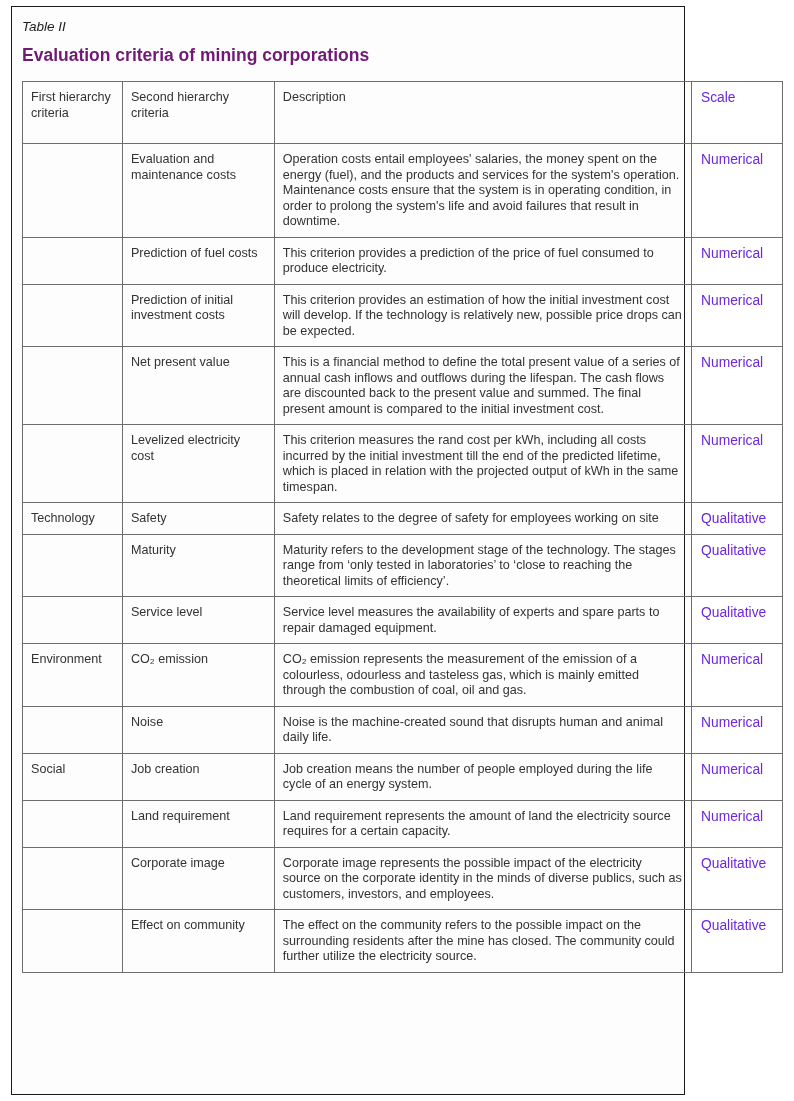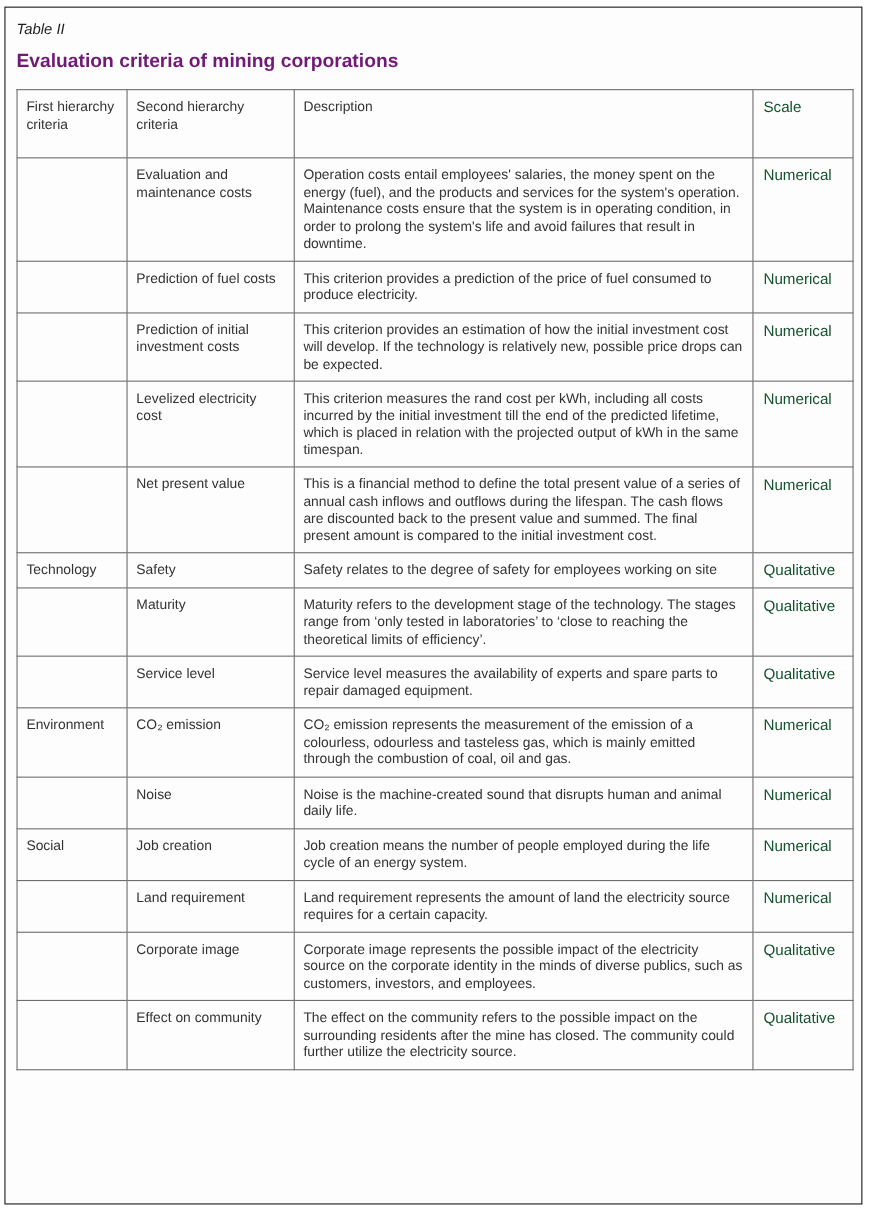--- a/index.html
+++ b/index.html
@@ -1,18 +1,18 @@
 <!DOCTYPE html>
 <html><head>
   <meta charset="utf-8">
   <style>
     html, body { margin: 0; padding: 0; background: #ffffff; }
     body { width: 794px; height: 1101px; position: relative; overflow: hidden; }
     .frame {
-      position: absolute; left: 4px; top: 6px; width: 780px; height: 1089px;
+      position: absolute; left: 11px; top: 6px; width: 674px; height: 1089px;
       border: 1.5px solid #1a1a1a; box-sizing: border-box; background: #fdfdfd;
     }
     .table-label {
       position: absolute; left: 10px; top: 12px;
       font-family: "Liberation Sans", sans-serif; font-style: italic;
       font-size: 13.5px; color: #1e1e1e;
     }
     .table-title {
       position: absolute; left: 10px; top: 38px;
       font-family: "Liberation Sans", sans-serif; font-weight: bold;
@@ -26,21 +26,21 @@
     }
     td, th {
       border: 1px solid #6e6e6e; vertical-align: top; text-align: left;
       padding: 8px 8px 7px 8px; font-weight: normal;
     }
     col.c1 { width: 100px; }
     col.c2 { width: 152px; }
     col.c3 { width: 418px; }
     col.c4 { width: 91px; }
     th { height: 46px; }
-    .scale { font-size: 13.8px; color: #14532d; padding-left: 9px; }
+    .scale { font-size: 13.8px; color: #6d28d9; padding-left: 9px; }
   </style>
 </head>
 <body>
 
 <div class="frame">
   <div class="table-label">Table II</div>
   <div class="table-title">Evaluation criteria of mining corporations</div>
 
   <table>
     <colgroup>
@@ -71,28 +71,28 @@
           <td class="scale">Numerical</td>
         </tr>
         <tr>
           <td></td>
           <td>Prediction of initial investment costs</td>
           <td>This criterion provides an estimation of how the initial investment cost will develop. If the technology is relatively new, possible price drops can be expected.</td>
           <td class="scale">Numerical</td>
         </tr>
         <tr>
           <td></td>
-          <td>Levelized electricity cost</td>
-          <td>This criterion measures the rand cost per kWh, including all costs incurred by the initial investment till the end of the predicted lifetime, which is placed  in relation with the projected output of kWh in the same timespan.</td>
+          <td>Net present value</td>
+          <td>This is a financial method to define the total present value of a series of annual cash inflows and outflows during the lifespan. The cash flows are discounted back to the present value and summed. The final present amount is compared to the initial investment cost.</td>
           <td class="scale">Numerical</td>
         </tr>
         <tr>
           <td></td>
-          <td>Net present value</td>
-          <td>This is a financial method to define the total present value of a series of annual cash inflows and outflows during the lifespan. The cash flows are discounted back to the present value and summed. The final present amount is compared to the initial investment cost.</td>
+          <td>Levelized electricity cost</td>
+          <td>This criterion measures the rand cost per kWh, including all costs incurred by the initial investment till the end of the predicted lifetime, which is placed  in relation with the projected output of kWh in the same timespan.</td>
           <td class="scale">Numerical</td>
         </tr>
         <tr>
           <td>Technology</td>
           <td>Safety</td>
           <td>Safety relates to the degree of safety for employees working on site</td>
           <td class="scale">Qualitative</td>
         </tr>
         <tr>
           <td></td>

